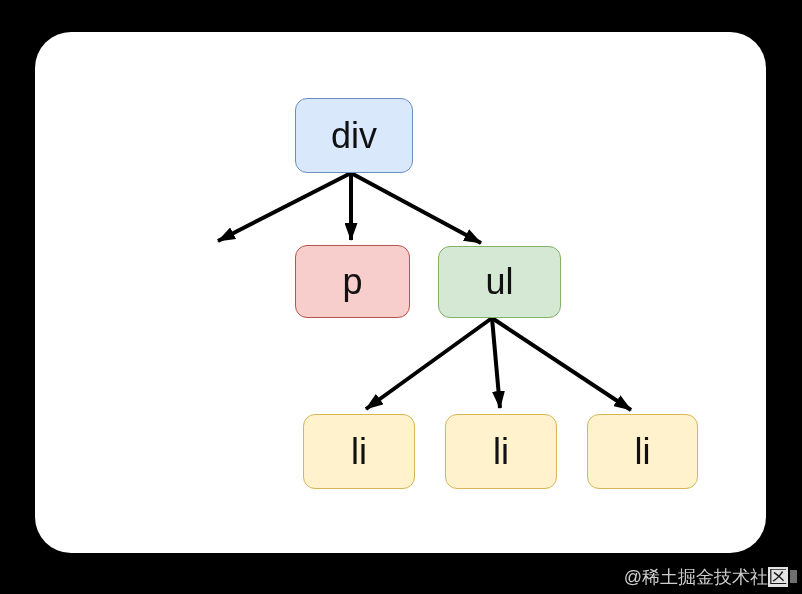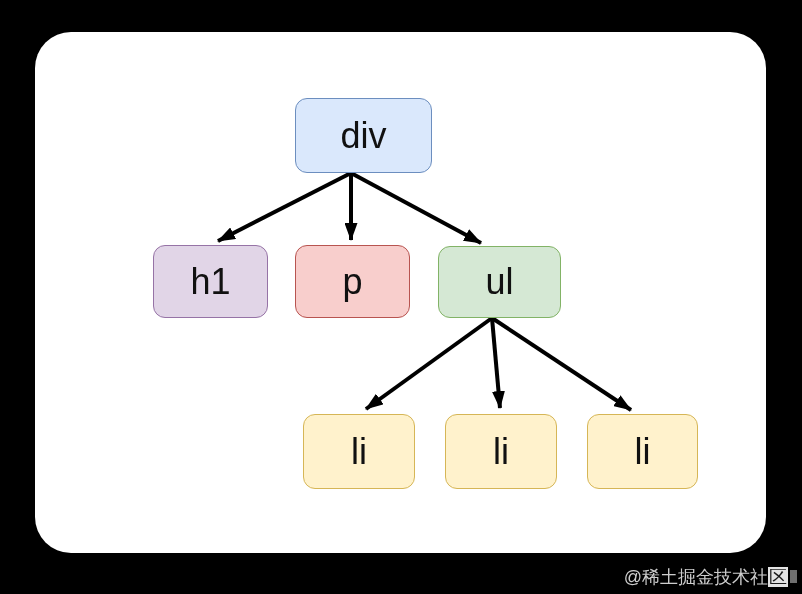--- a/index.html
+++ b/index.html
@@ -46,27 +46,24 @@
       </marker>
     </defs>
     <line x1="351" y1="173" x2="218" y2="241" stroke="#000" stroke-width="4" marker-end="url(#ah)"></line>
     <line x1="351" y1="173" x2="351" y2="240" stroke="#000" stroke-width="4" marker-end="url(#ah)"></line>
     <line x1="351" y1="173" x2="481" y2="243" stroke="#000" stroke-width="4" marker-end="url(#ah)"></line>
     <line x1="492" y1="318" x2="366" y2="409" stroke="#000" stroke-width="4" marker-end="url(#ah)"></line>
     <line x1="492" y1="318" x2="500" y2="408" stroke="#000" stroke-width="4" marker-end="url(#ah)"></line>
     <line x1="492" y1="318" x2="631" y2="410" stroke="#000" stroke-width="4" marker-end="url(#ah)"></line>
   </svg>
 
-  <div class="node" style="left: 295px; top: 98px; width: 137px; height: 75px; background: rgb(218, 232, 252); border-color: rgb(108, 142, 191);">
+  <div class="node" style="left: 295px; top: 98px; width: 118px; height: 75px; background: rgb(218, 232, 252); border-color: rgb(108, 142, 191);">
     <span class="node-label">div</span>
   </div>
 
-  <div class="node" style="left: 153px; top: 245px; width: 115px; height: 73px; background: rgb(225, 213, 231); border-color: rgb(150, 115, 166);">
-    <span class="node-label">h1</span>
-  </div>
 
   <div class="node" style="left: 295px; top: 245px; width: 115px; height: 73px; background: rgb(248, 206, 204); border-color: rgb(184, 84, 80);">
     <span class="node-label">p</span>
   </div>
 
   <div class="node" style="left: 438px; top: 246px; width: 123px; height: 72px; background: rgb(213, 232, 212); border-color: rgb(130, 179, 102);">
     <span class="node-label">ul</span>
   </div>
 
   <div class="node" style="left: 303px; top: 414px; width: 112px; height: 75px; background: rgb(255, 242, 204); border-color: rgb(214, 182, 86);">

